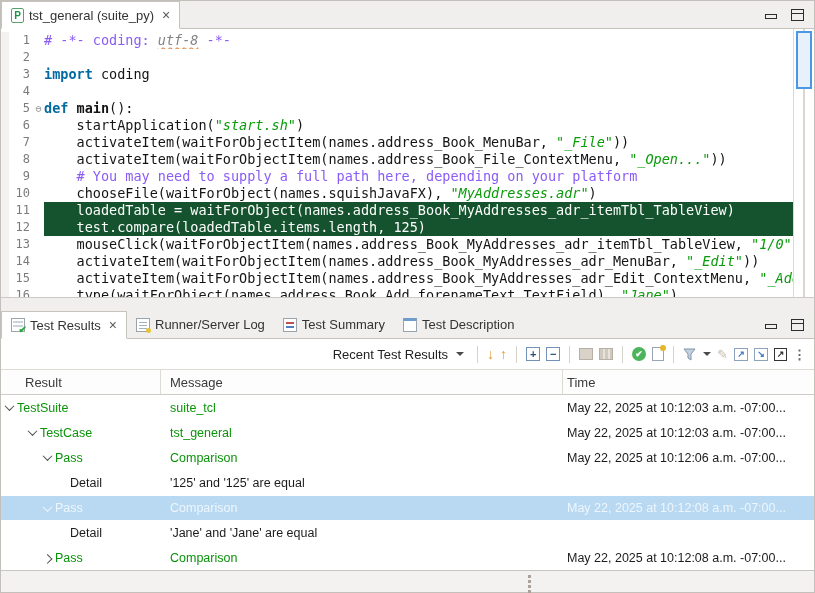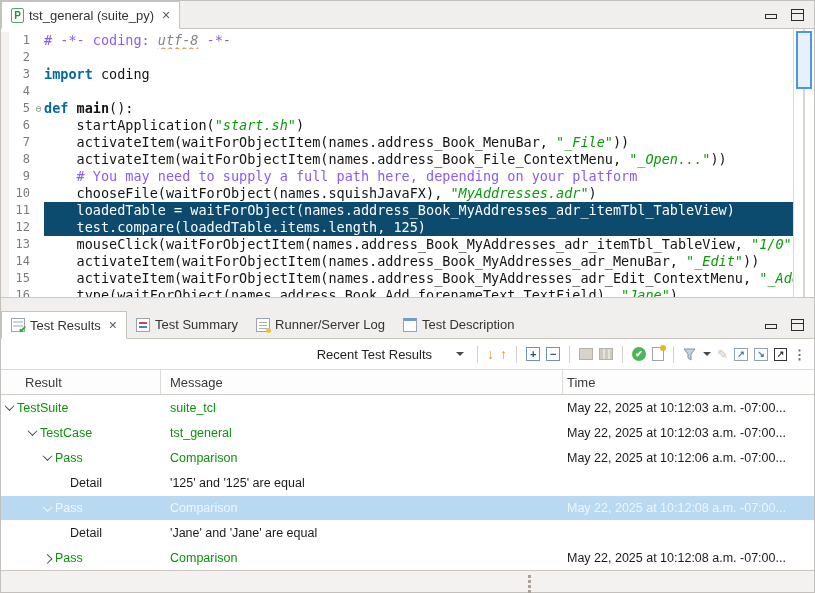--- a/index.html
+++ b/index.html
@@ -47,21 +47,21 @@
   
   .editor-body { height:268px; flex:0 0 268px; background:#fff; display:flex; overflow:hidden; }
   .code-scroll { flex:1; overflow:hidden; padding-top:3px; }
   .line { display:flex; height:17px; line-height:17px; white-space:pre;
           font-family:"DejaVu Sans Mono", monospace; font-size:13.5px; }
   .ann { width:8px; flex:0 0 8px; background:#f3f2f0; }
   .num { width:24px; flex:0 0 24px; text-align:right; padding-right:3px; color:#7b7b7b;
          font-size:12px; }
   .fold { width:11px; flex:0 0 11px; text-align:center; color:#8f8f8f; font-size:10px; }
   .code { flex:1; overflow:hidden; color:#141414; }
-  .line.hl .code { background:#0c4a6e; }
+  .line.hl .code { background:#14532d; }
   .line.hl .code span { color:#fdfdfd !important; font-style:normal !important; }
   .tk-k { color:#0369a1; font-weight:bold; }
   .tk-s { color:#0a9b0a; font-style:italic; }
   .tk-c { color:#8b5cf6; }
   .tk-cw { color:#838383; font-style:italic;
            text-decoration:underline wavy #e08a4a; text-underline-offset:2px; }
   .tk-p { color:#141414; }
   .tk-bp { color:#141414; font-weight:bold; }
 
   .vscroll { width:21px; flex:0 0 21px; border-left:1px solid #dbd9d6; position:relative;
@@ -70,21 +70,21 @@
             background:#e7f1fb; border:2px solid #4a97e8; }
   .hstrip { height:14px; flex:0 0 14px; background:#f0efed; border-top:1px solid #ccc8c3; }
 
   
   .panel { flex:1; display:flex; flex-direction:column; background:#fff; }
   .toolbar { height:30px; flex:0 0 30px; background:#fff; display:flex; align-items:center;
              justify-content:flex-end; gap:6px; padding-right:8px; font-size:13px; }
   .sep { width:1px; height:17px; background:#d5d1cb; margin:0 3px; }
   .caret { width:0; height:0; border-left:4px solid transparent; border-right:4px solid transparent;
            border-top:4px solid #4a4a4a; display:inline-block; }
-  .combo { display:flex; align-items:center; gap:24px; color:#222; padding:2px 4px; }
+  .combo { display:flex; align-items:center; gap:8px; color:#222; padding:2px 4px; }
   .arr { font-weight:bold; font-size:14px; color:#e2992f; line-height:1; }
   .sqbtn { width:14px; height:14px; border:1px solid #7191b5; background:#fff; color:#2c4f78;
            font-size:11px; line-height:12px; text-align:center; font-weight:bold; }
   .img-ic { width:14px; height:12px; background:#d8d2c9; border:1px solid #b7b0a5; }
   .mov-ic { width:14px; height:12px; border:1px solid #b7b0a5;
             background:repeating-linear-gradient(90deg,#cfc9c0 0 3px,#e7e2da 3px 5px); }
   .chk-ic { width:14px; height:14px; border-radius:50%; background:#4cb55c; color:#fff;
             font-size:9px; line-height:14px; text-align:center; font-weight:bold; }
   .rep-ic { width:12px; height:14px; background:#fff; border:1px solid #9aa7b3; position:relative; }
   .rep-ic::after { content:""; position:absolute; right:-3px; top:-3px; width:6px; height:6px;
@@ -168,26 +168,26 @@
 
     <div class="tabbar">
       <div class="tab active">
         <span class="ticon i-testresults">
           <span class="chk">✔</span>
           </span>
         <span>Test Results</span>
         <span class="close">×</span>
       </div>
       <div class="tab">
+        <span class="ticon i-doc i-log"></span>
+        <span>Runner/Server Log</span>
+      </div>
+      <div class="tab">
         <span class="ticon i-doc i-summary"></span>
         <span>Test Summary</span>
-      </div>
-      <div class="tab">
-        <span class="ticon i-doc i-log"></span>
-        <span>Runner/Server Log</span>
       </div>
       <div class="tab">
         <span class="ticon i-doc i-desc"></span>
         <span>Test Description</span>
       </div>
       <div class="winbtns">
         <span class="minbtn"></span>
         <span class="maxbtn"></span>
       </div>
     </div>

